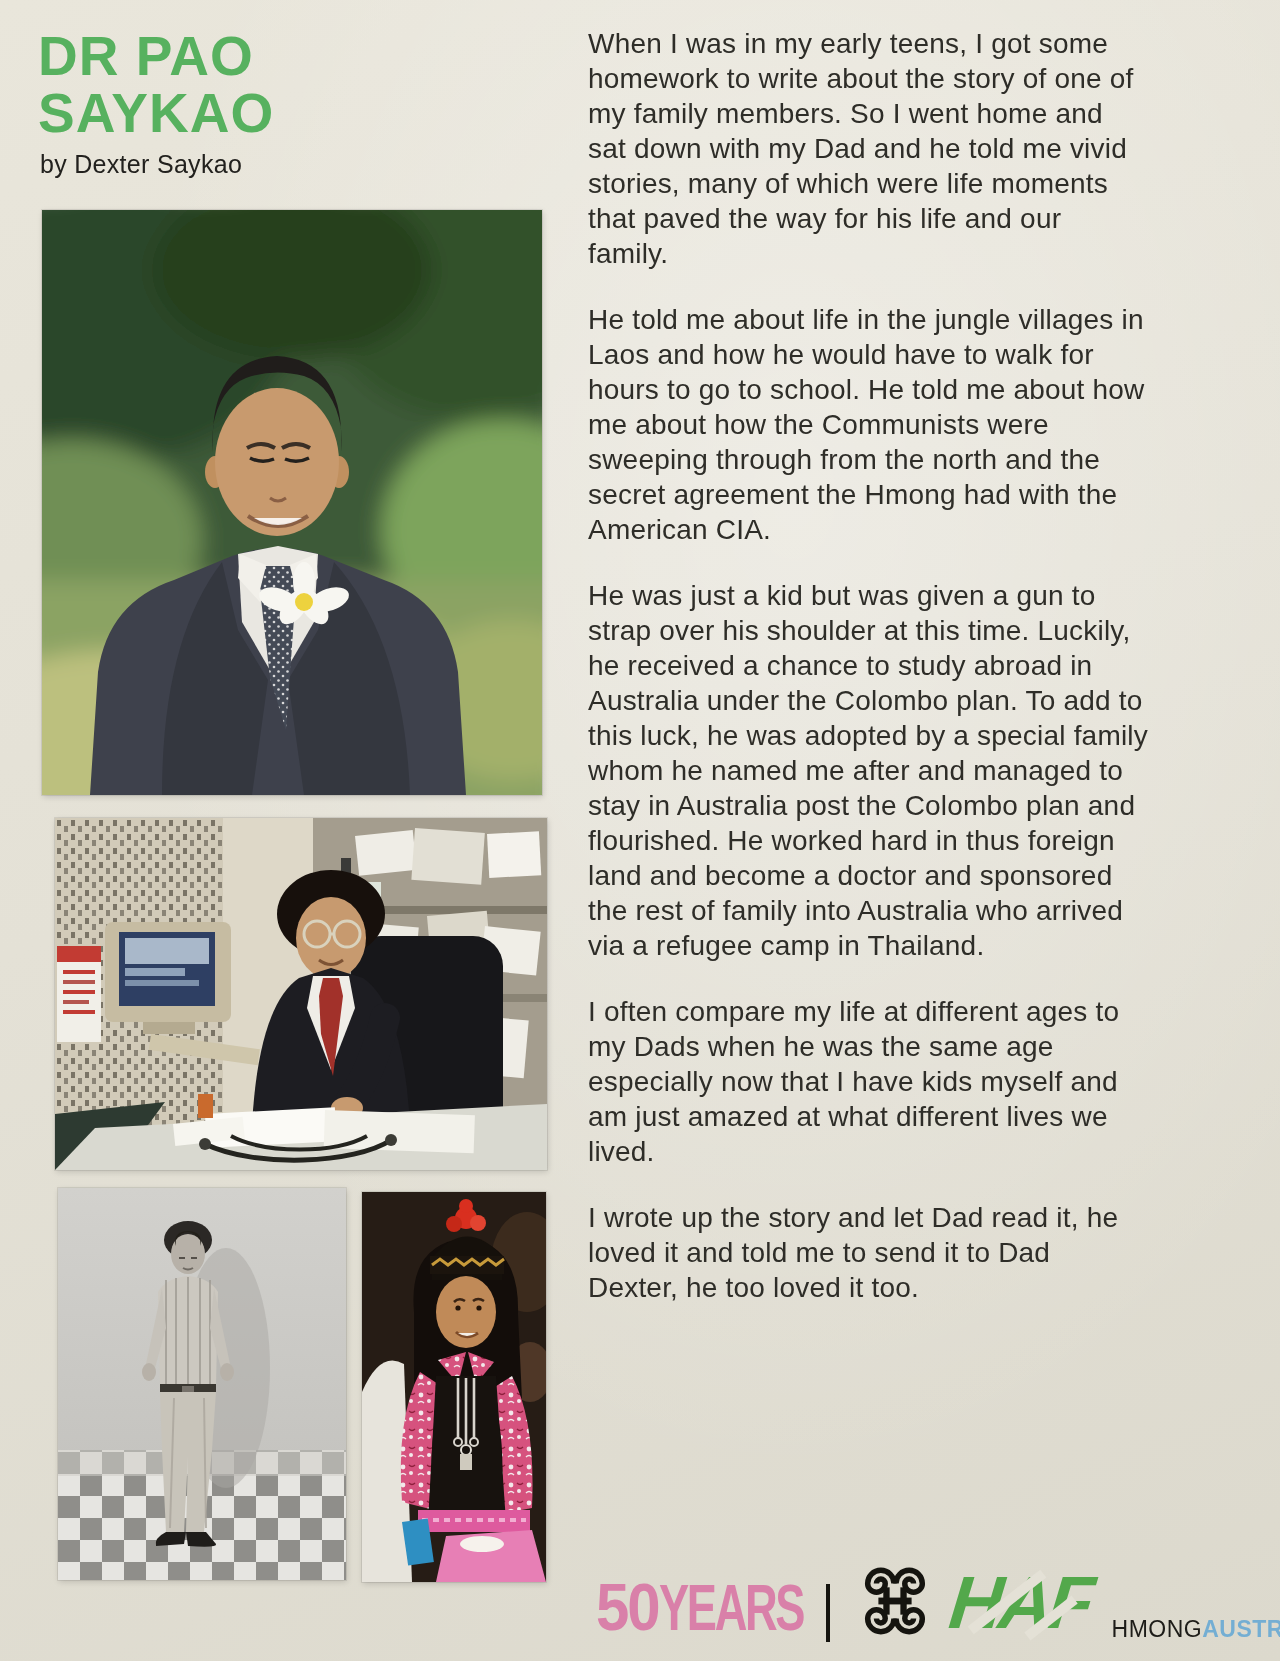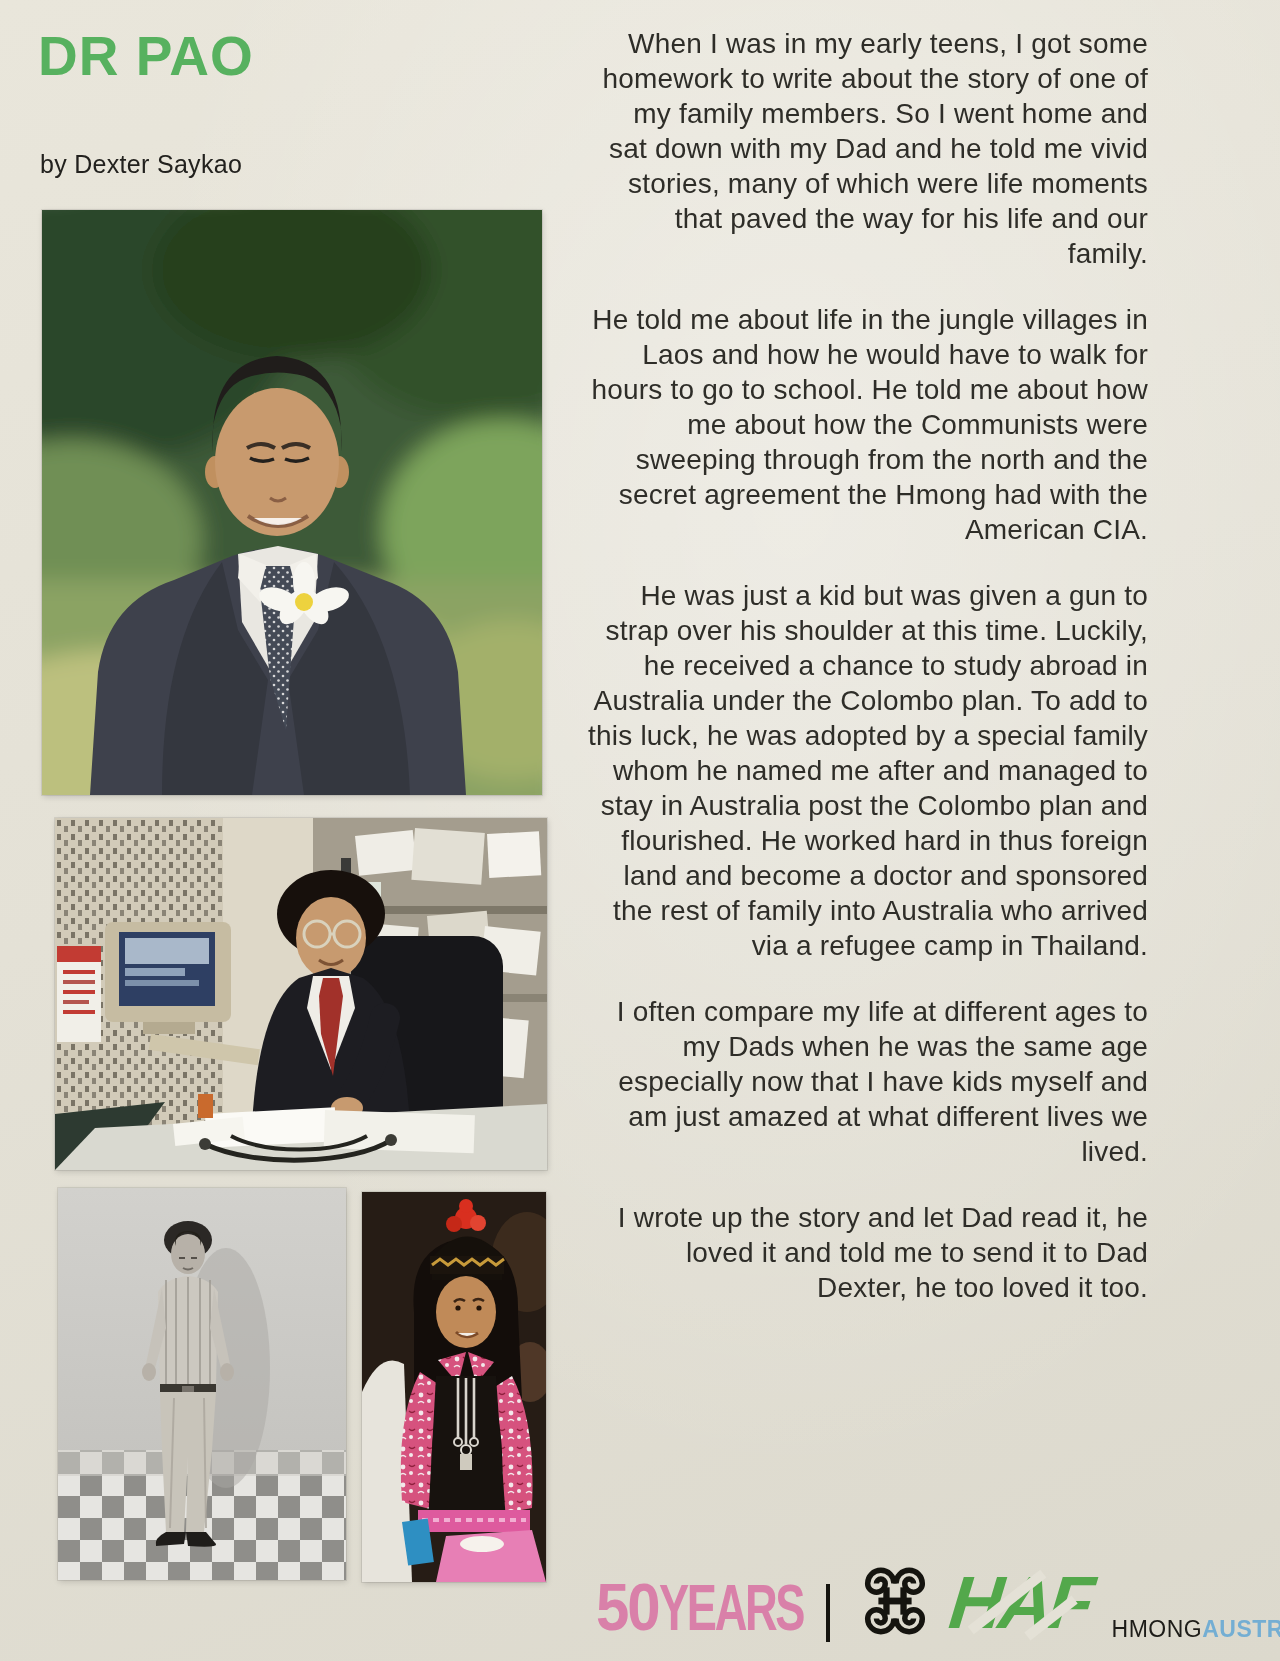--- a/index.html
+++ b/index.html
@@ -35,21 +35,21 @@
   .photo1 { left:42px;  top:210px;  width:500px; height:585px; }
   .photo2 { left:55px;  top:818px;  width:492px; height:352px; }
   .photo3 { left:58px;  top:1188px; width:288px; height:392px; }
   .photo4 { left:362px; top:1192px; width:184px; height:390px; }
   
   .article {
     position:absolute; left:588px; top:26px; width:560px;
   }
   .article p {
     font-size:28px; line-height:35px; letter-spacing:0.2px;
-    color:#2e2d28; margin-bottom:31px;text-align:right;
+    color:#2e2d28; margin-bottom:31px;
   }
   
   .footer {
     position:absolute; left:596px; top:1552px; height:90px;
     display:flex; align-items:flex-end;
   }
   .years {
     color:#d980a9; font-weight:bold; white-space:nowrap;
     display:flex; align-items:baseline;
     transform:scaleY(1.12); transform-origin:center;
@@ -82,20 +82,21 @@
   .org .l2 { font-size:23px; color:#74aed3; font-weight:bold; letter-spacing:0.5px; }
   .org .l3 { font-size:23px; color:#1d1c18; letter-spacing:0.5px; }
 </style>
 </head>
 <body>
 
 <div class="page">
 
   <h1 class="title">
     <span>DR PAO</span><br>
+    <span>SAYKAO</span>
   </h1>
   <div class="byline">by Dexter Saykao</div>
 
   <figure class="photo photo1" aria-label="Portrait of Dr Pao Saykao in a dark suit with striped shirt, polka-dot tie and a white frangipani flower on his lapel, outdoors against blurred green trees">
     <svg viewBox="0 0 500 585" preserveAspectRatio="none">
       <defs>
         <filter id="b1" x="-20%" y="-20%" width="140%" height="140%">
             <feGaussianBlur stdDeviation="11"></feGaussianBlur>
           </filter>
         <pattern id="tiedots" width="9" height="9" patternUnits="userSpaceOnUse">

